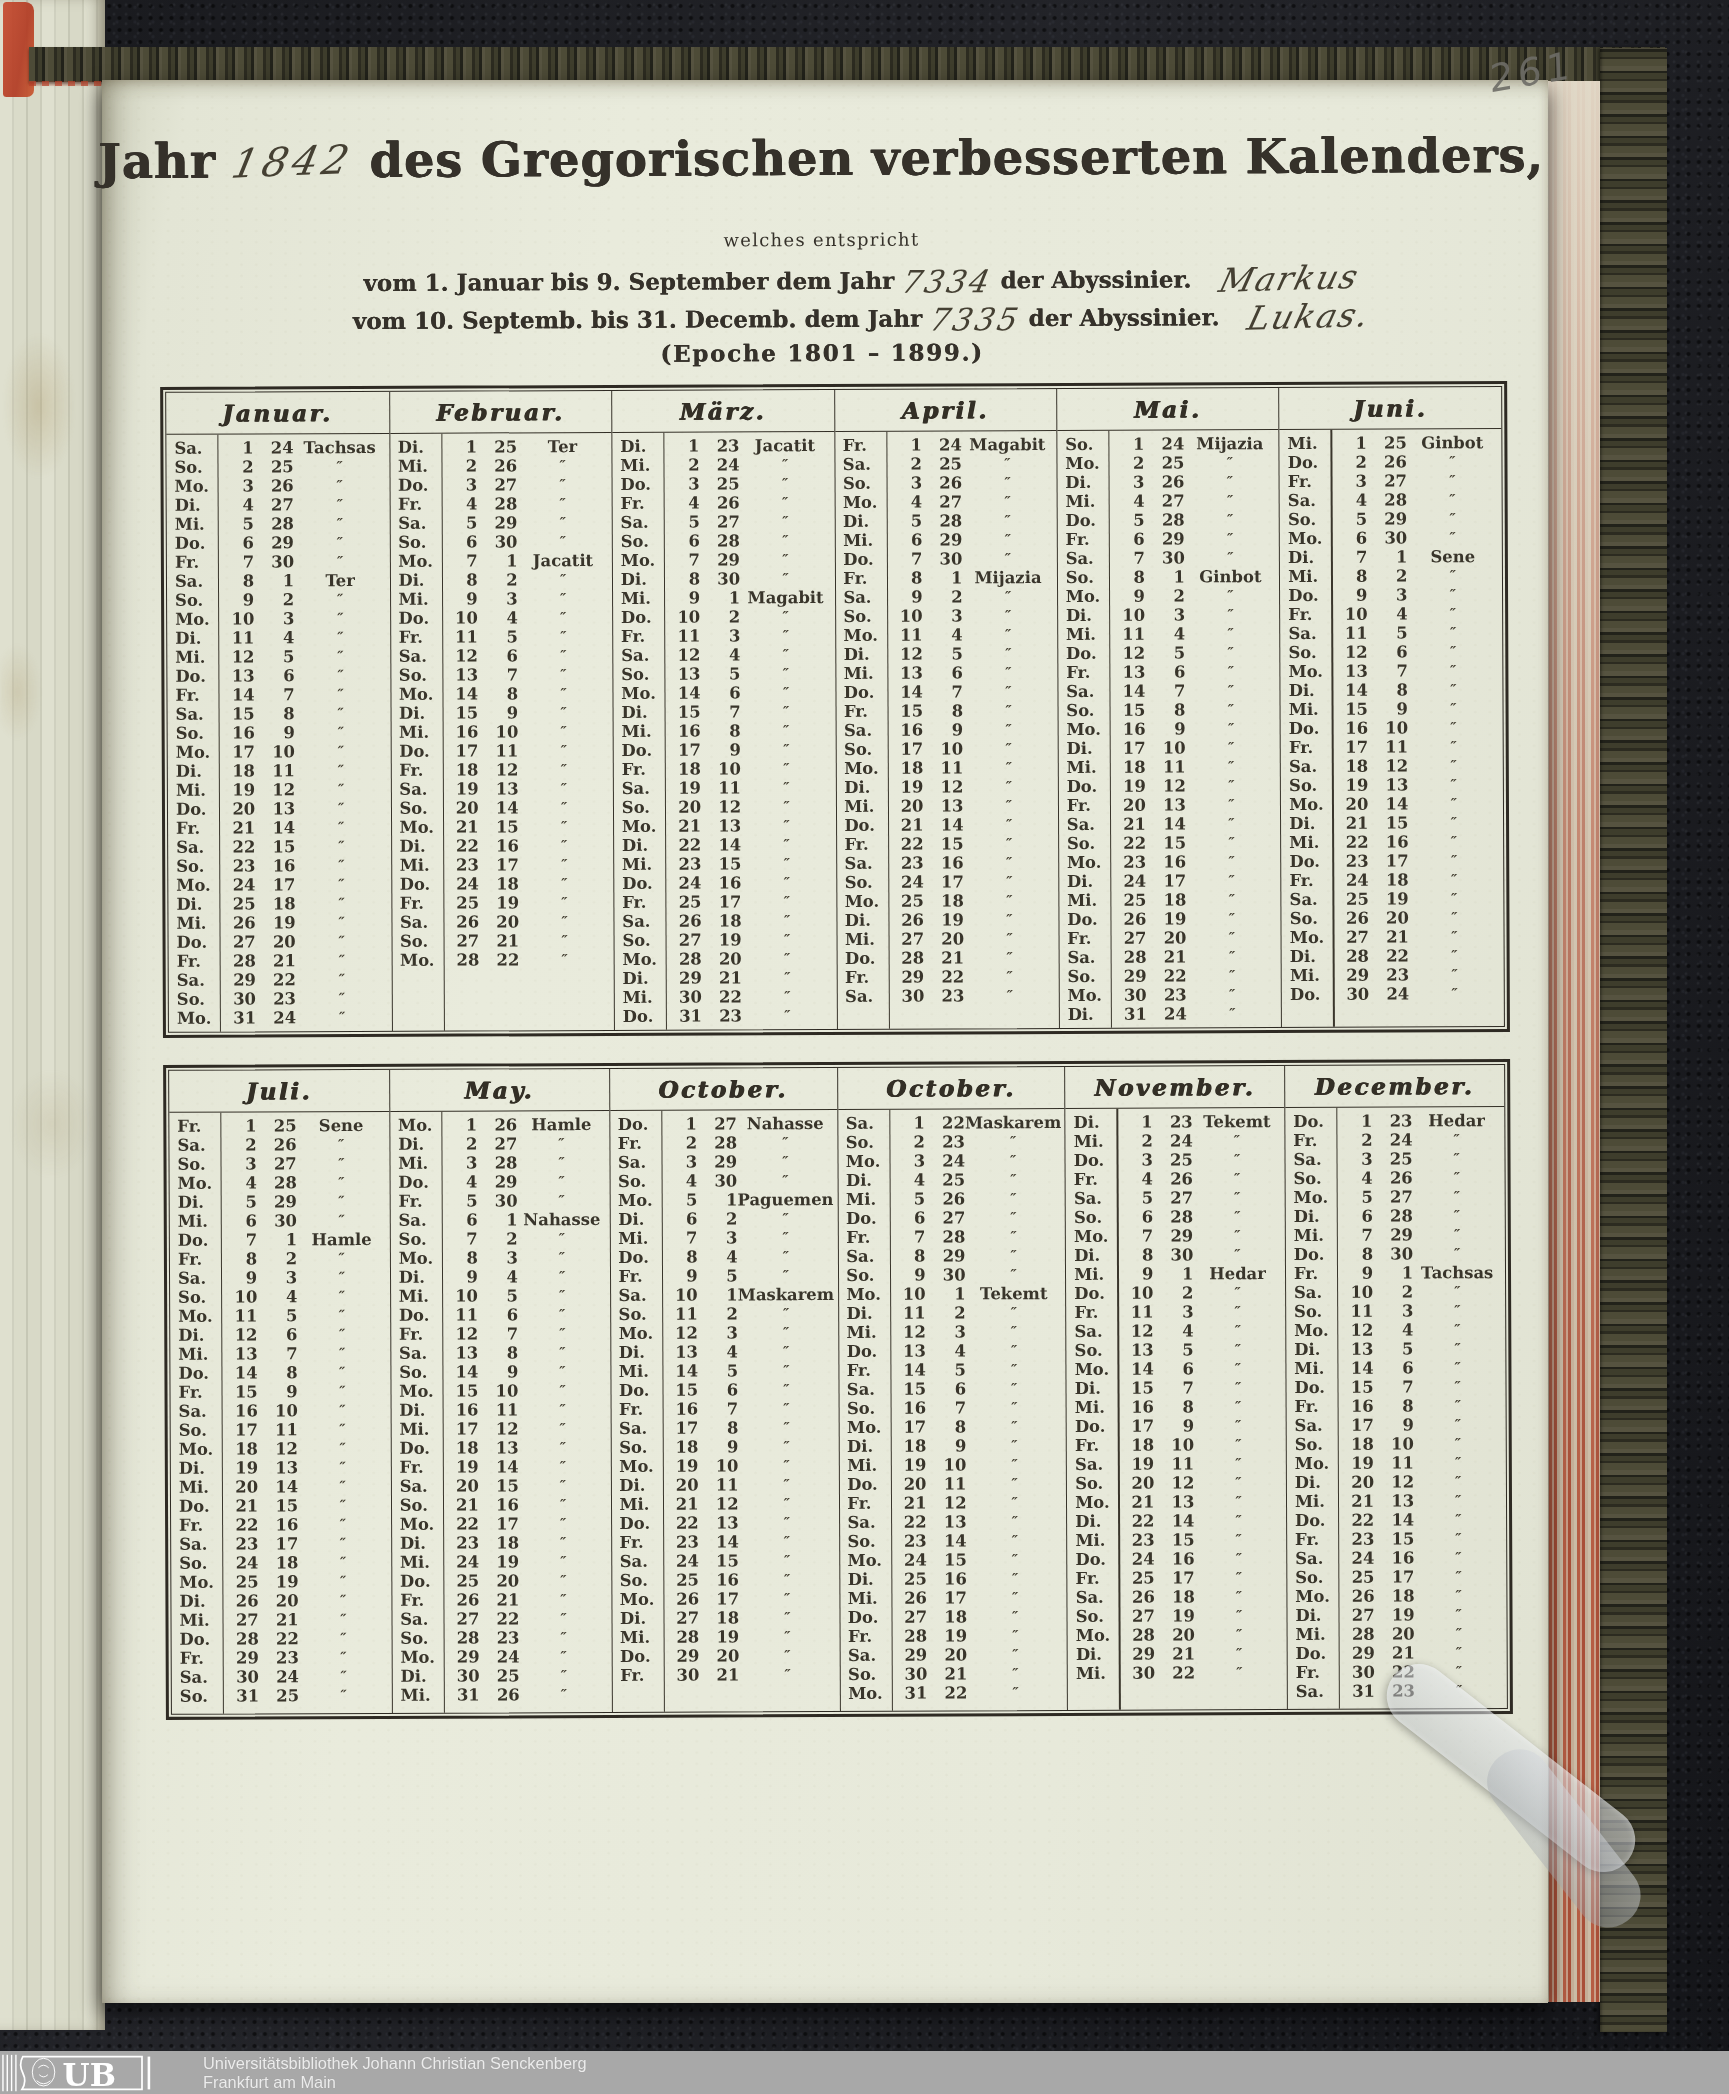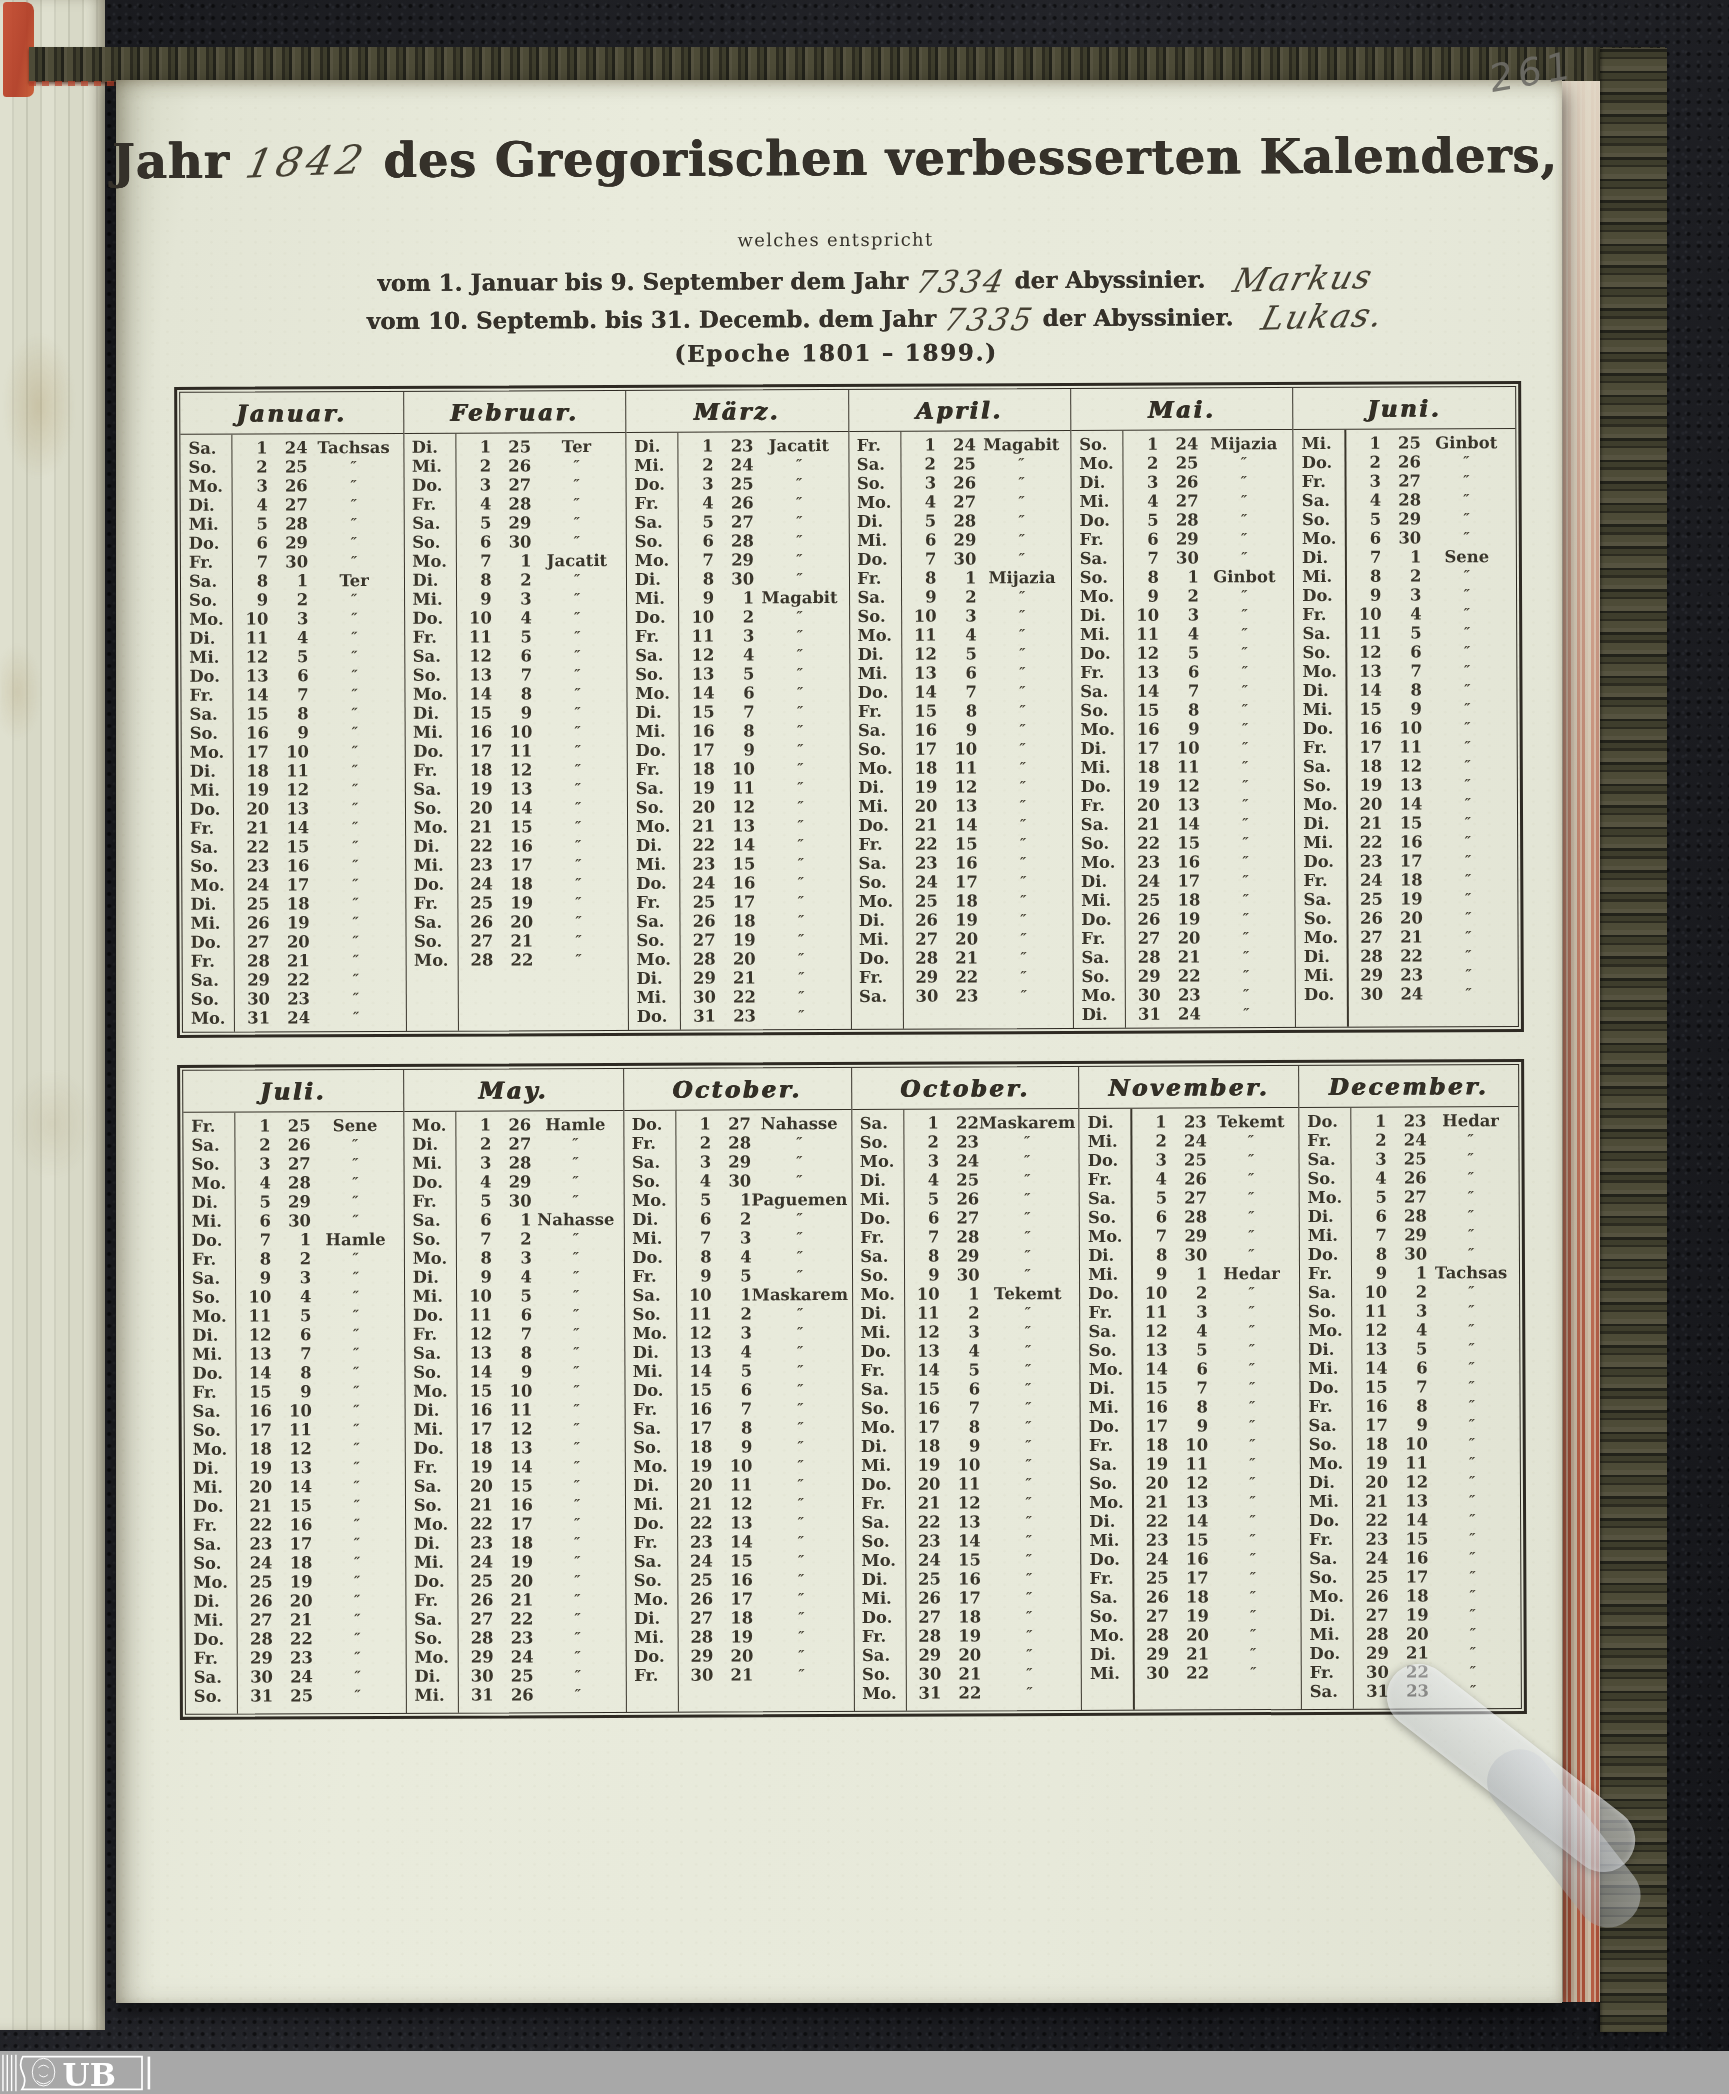--- a/index.html
+++ b/index.html
@@ -61,21 +61,21 @@
     position:absolute;left:1546px;top:81px;width:54px;height:1921px;
     background:repeating-linear-gradient(90deg,#cbbca6 0 3.5px,#b65d44 3.5px 6px,#c99f88 6px 7.8px,#a94f38 7.8px 11.2px,#c4ae97 11.2px 14px);
   }
   .fore-edge::after{
     content:"";position:absolute;inset:0;
     background:linear-gradient(to bottom,rgba(226,218,201,.95),rgba(226,218,201,.35) 40%,rgba(226,218,201,0) 75%);
   }
 
   
   .page{
-    position:absolute;left:116px;top:80px;width:1446px;height:1923px;
+    position:absolute;left:102px;top:80px;width:1446px;height:1923px;
     background:
       radial-gradient(circle, rgba(140,130,95,.05) 0 0.9px, transparent 1.7px),
       linear-gradient(100deg,#d4d6c3 0%,#e3e5d5 5%,#e9ebdc 30%,#e7e9da 70%,#e0e2d2 100%);
     background-size:14.7px 11.2px,100% 100%;
     box-shadow:
       inset 19px 0 35px -17.3px rgba(60,52,30,.6),
       inset 0 8.6px 19px -10.4px rgba(90,75,45,.5),
       inset -4.3px 0 12px -6px rgba(120,85,55,.3),
       0 8.6px 21px rgba(0,0,0,.65);
   }
@@ -2498,14 +2498,18 @@
     <path d="M26 3 q-5 9 0 19 q5 10 -1 19 L164 41 L164 3 Z" stroke="#ffffff" stroke-width="2" fill="none" data-interactable="false"></path>
     <g stroke="#ffffff" stroke-width="1.1" fill="none" data-interactable="false">
       <ellipse cx="50" cy="21" rx="13" ry="16"></ellipse>
       <path d="M44 16 q6 -6 12 0"></path>
         <path d="M45 24 q5 5 10 0"></path>
       <path d="M42 31 q8 7 16 0"></path>
     </g>
     <text x="72" y="37" font-family="DejaVu Serif, serif" font-size="36" font-weight="bold" fill="#ffffff" data-interactable="false"><tspan>UB</tspan></text>
     <line x1="172" y1="3" x2="172" y2="41" stroke="#ffffff" stroke-width="3" data-interactable="false"></line>
   </svg>
+  <div class="footer-text" data-interactable="false">
+    <div data-interactable="false">Universitätsbibliothek Johann Christian Senckenberg</div>
+    <div data-interactable="false">Frankfurt am Main</div>
+  </div>
 </div>
 
 
 </body></html>

